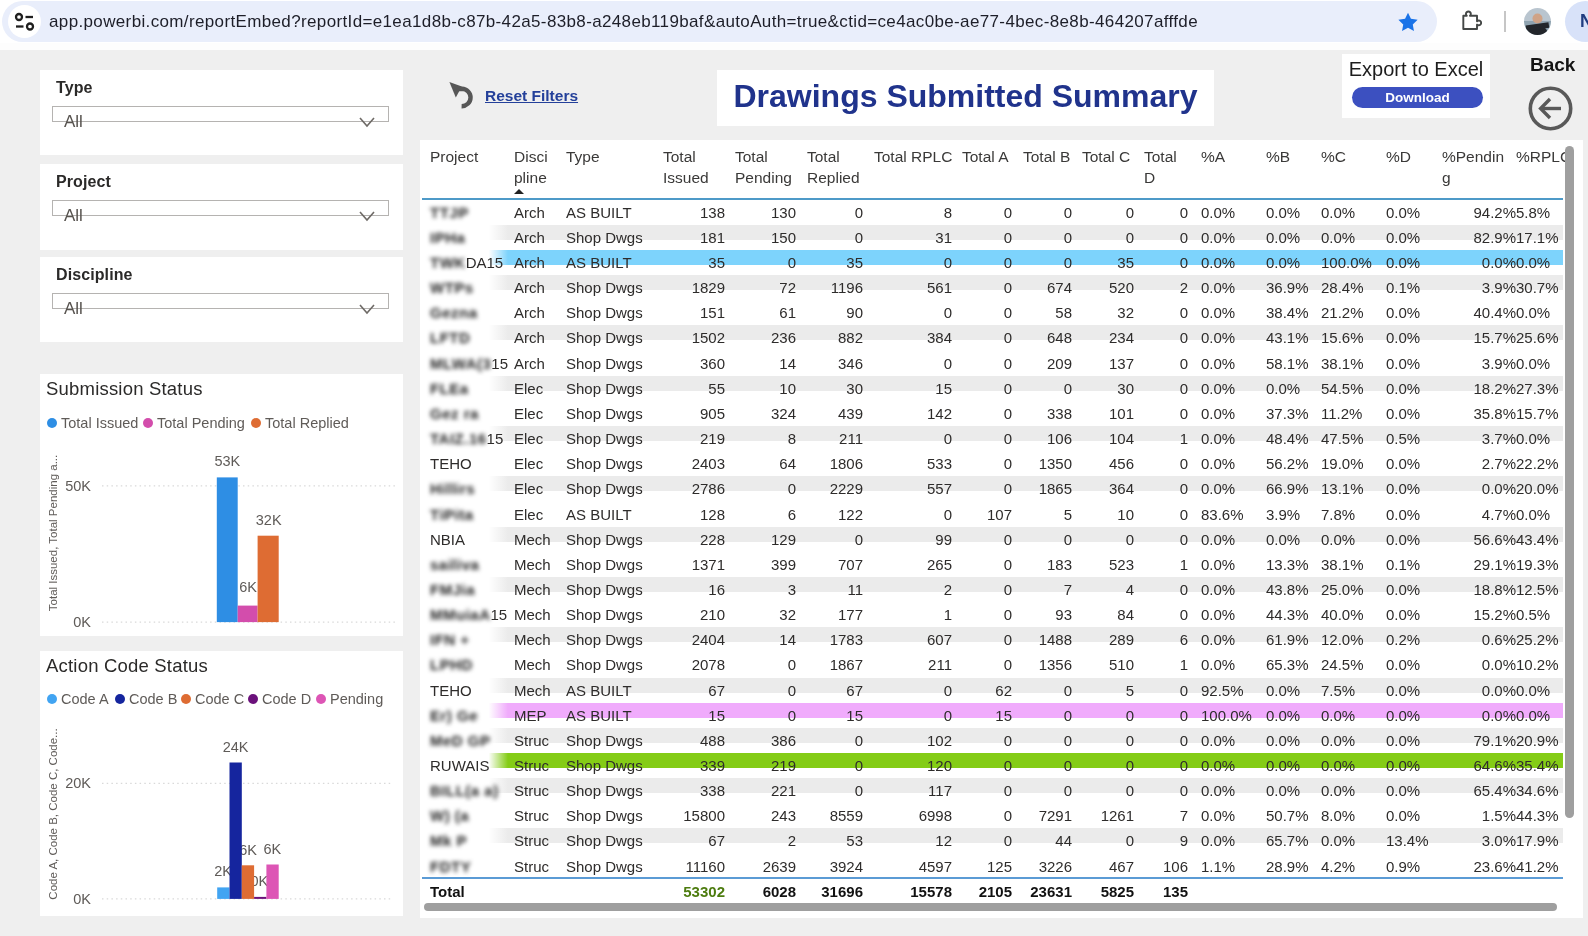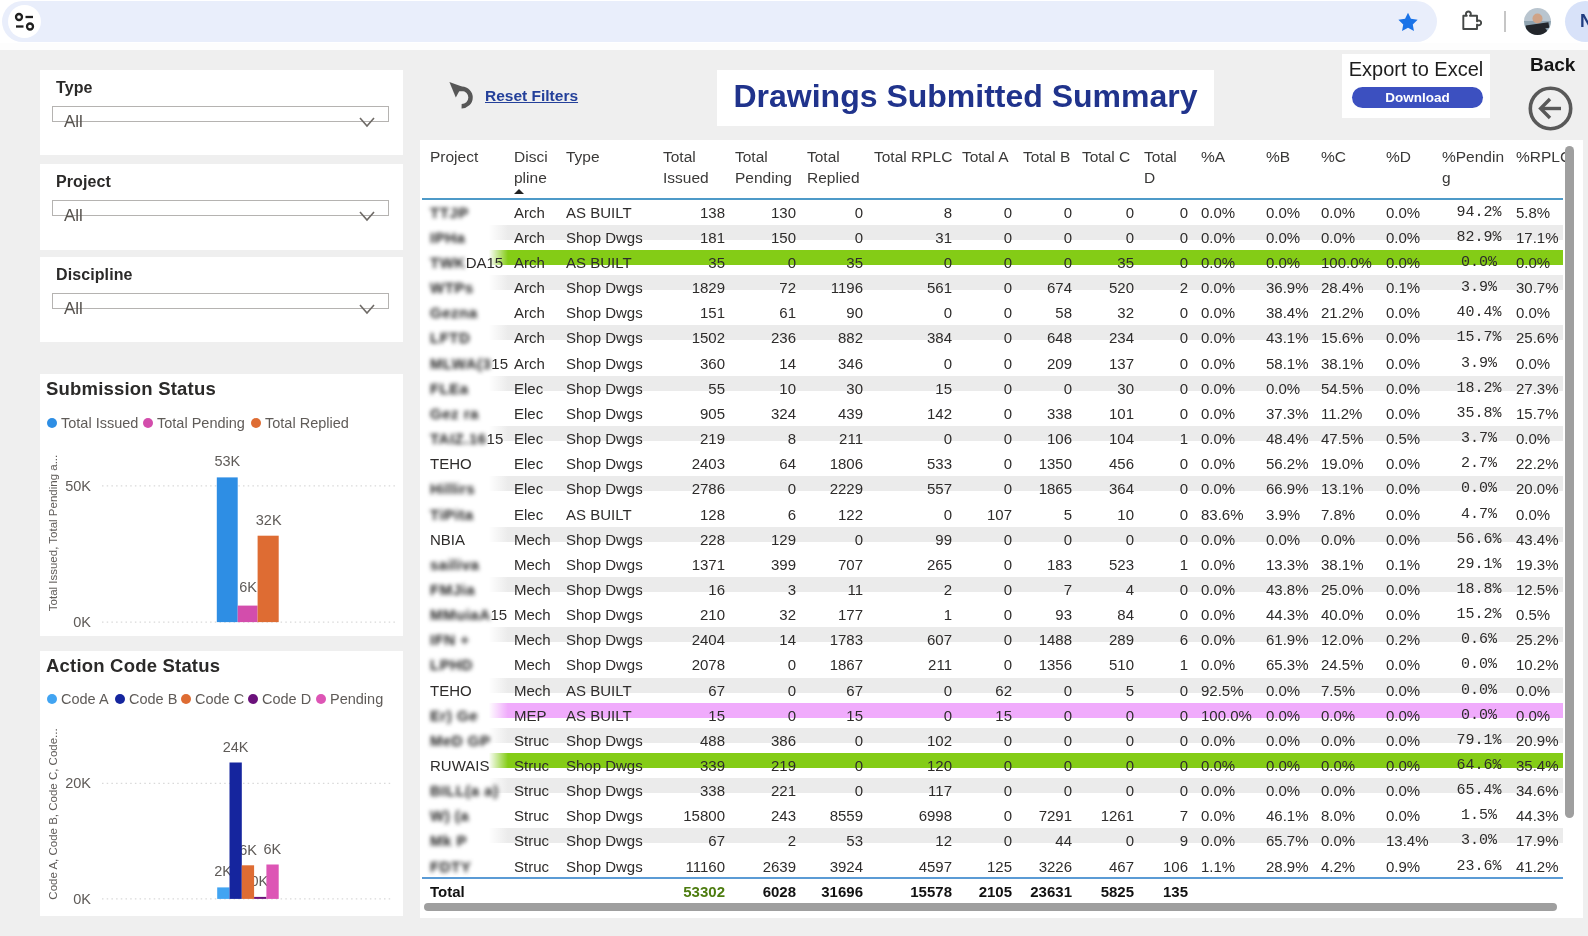--- a/index.html
+++ b/index.html
@@ -7,21 +7,21 @@
 #bar{position:absolute;left:0;top:0;width:1588px;height:43px;background:#fff}
 #omni{position:absolute;left:2px;top:1px;width:1435px;height:41px;background:#e9eefb;border-radius:21px}
 #sitechip{position:absolute;left:6px;top:4px;width:33px;height:33px;background:#fff;border-radius:50%}
 #url{position:absolute;left:47px;top:11px;font-size:17px;letter-spacing:0.36px;color:#1d1e28;white-space:nowrap}
 #ncirc{position:absolute;left:1565px;top:1px;width:41px;height:41px;border-radius:50%;background:#d8e2f9;color:#1f3c80;font-size:18px;font-weight:bold;line-height:41px;padding-left:15px}
 #whitestrip{position:absolute;left:0;top:43px;width:1588px;height:7px;background:#fdfdfd}
 .card{position:absolute;background:#fff}
 .flabel{position:absolute;left:16px;top:9px;font-size:16px;font-weight:bold;color:#2b2a29;letter-spacing:0.1px}
 .dd{position:absolute;left:12px;right:14px;top:36px;height:16px;border:1px solid #b5b3b1;background:#fff}
 .dd span{position:absolute;left:11px;top:5px;font-size:17px;color:#57534f}
-.ctitle{position:absolute;left:6px;top:4px;font-size:18.5px;font-weight:bold;color:#2b2a29;letter-spacing:0.2px}
+.ctitle{position:absolute;left:6px;top:4px;font-size:18.5px;font-weight:normal;color:#2b2a29;letter-spacing:0.2px}
 .legrow{position:absolute;left:0;top:41px;width:100%;height:16px}
 .li{position:absolute;top:0;font-size:14.5px;color:#5f5b58;white-space:nowrap}
 .li b{display:inline-block;width:10px;height:10px;border-radius:50%;margin-right:4px}
 #reset{position:absolute;left:485px;top:87px;font-size:15.5px;font-weight:bold;color:#24409A;text-decoration:underline}
 #title{position:absolute;left:717px;top:70px;width:497px;height:56px;background:#fff}
 #title span{position:absolute;left:0;right:0;top:8px;text-align:center;font-size:32px;font-weight:bold;color:#20338C}
 #export{position:absolute;left:1342px;top:54px;width:148px;height:64px;background:#fff}
 #export .t{position:absolute;left:0;right:0;top:4px;text-align:center;font-size:20px;color:#1d1d1d}
 #dl{position:absolute;left:10px;top:33px;width:131px;height:21px;background:#3C50C0;border-radius:10.5px;color:#fff;font-size:13.5px;font-weight:bold;text-align:center;line-height:21px}
 #back{position:absolute;left:1530px;top:54px;font-size:19px;font-weight:bold;color:#141414}
@@ -37,21 +37,21 @@
 .c5{left:385px;width:67px;text-align:right;padding-right:11px;}
 .c6{left:452px;width:88px;text-align:right;padding-right:10px;}
 .c7{left:540px;width:61px;text-align:right;padding-right:11px;}
 .c8{left:601px;width:59px;text-align:right;padding-right:10px;}
 .c9{left:660px;width:62px;text-align:right;padding-right:10px;}
 .c10{left:722px;width:56px;text-align:right;padding-right:12px;}
 .c11{left:778px;width:64px;text-align:left;padding-left:1px;}
 .c12{left:842px;width:55px;text-align:left;padding-left:2px;}
 .c13{left:897px;width:66px;text-align:left;padding-left:2px;}
 .c14{left:963px;width:57px;text-align:left;padding-left:1px;}
-.c15{left:1020px;width:74px;text-align:center;font-family:Liberation Mono, monospace;}
+.c15{left:1020px;width:74px;text-align:right;}
 .c16{left:1094px;width:47px;text-align:left;}
 .rd{position:absolute;left:-4px;top:0;width:88px;height:100%;background:linear-gradient(90deg,#fff 78%,rgba(255,255,255,0))}
 .pn{position:relative}
 .bl{font-weight:bold;filter:blur(1.9px);color:#222;letter-spacing:0.5px}
 #hline{position:absolute;left:2px;top:58px;width:1141px;height:2px;background:#4e9ac8}
 #tline{position:absolute;left:2px;top:737px;width:1141px;height:2px;background:#5b9bd5}
 #totrow{position:absolute;left:2px;top:742px;width:1141px;height:19px}
 #totrow .cc{height:19px;line-height:19px}
 #vsb{position:absolute;left:1145px;top:6px;width:9px;height:672px;background:#9f9f9f;border-radius:4.5px}
 #hsb{position:absolute;left:4px;top:763px;width:1133px;height:8px;background:#9f9f9f;border-radius:4px}
@@ -64,20 +64,21 @@
       <div id="sitechip">
         <svg width="33" height="33" viewBox="0 0 33 33">
             <g stroke="#1f1f1f" stroke-width="2.3" fill="none">
           <circle cx="11" cy="12" r="3"></circle>
               <line x1="17.5" y1="12" x2="25" y2="12"></line>
           <line x1="8" y1="21.5" x2="15.5" y2="21.5"></line>
               <circle cx="22" cy="21.5" r="3"></circle>
         </g>
           </svg>
       </div>
+      <span id="url">app.powerbi.com/reportEmbed?reportId=e1ea1d8b-c87b-42a5-83b8-a248eb119baf&amp;autoAuth=true&amp;ctid=ce4ac0be-ae77-4bec-8e8b-464207afffde</span>
       <svg style="position:absolute;left:1395px;top:10px" width="22" height="22" viewBox="0 0 24 24">
           <path fill="#1a73e8" d="M12 1.8l3.2 6.7 7.3 1-5.3 5.1 1.3 7.2L12 18.3l-6.5 3.5 1.3-7.2L1.5 9.5l7.3-1z"></path>
         </svg>
     </div>
     <svg style="position:absolute;left:1459px;top:10px" width="23" height="23" viewBox="0 0 24 24">
         <path fill="none" stroke="#444746" stroke-width="2" stroke-linejoin="round" d="M4.5 6 H8.1 A2.55 2.55 0 1 1 11.5 6 H18.8 V11.7 A2.5 2.5 0 1 1 18.8 15.2 V19.8 H4.5 Z"></path>
       </svg>
     <div style="position:absolute;left:1504px;top:11px;width:1.5px;height:21px;background:#c6c6c6"></div>
     <svg style="position:absolute;left:1524px;top:8px" width="27" height="27" viewBox="0 0 27 27">
       <defs>
@@ -253,21 +254,21 @@
         <i class="cc c8">0</i>
         <i class="cc c9">0</i>
         <i class="cc c10">0</i>
         <i class="cc c11">0.0%</i>
         <i class="cc c12">0.0%</i>
         <i class="cc c13">0.0%</i>
         <i class="cc c14">0.0%</i>
         <i class="cc c15">82.9%</i>
         <i class="cc c16">17.1%</i>
       </div>
-<div class="tr" style="top:110.00px;background:#84cc16">
+<div class="tr" style="top:110.00px;background:#7dd3fc">
         <i class="cc c0"><u class="rd"></u><span class="pn"><b class="bl">TWK</b>DA15</span></i>
         <i class="cc c1">Arch</i>
         <i class="cc c2">AS BUILT</i>
         <i class="cc c3">35</i>
         <i class="cc c4">0</i>
         <i class="cc c5">35</i>
         <i class="cc c6">0</i>
         <i class="cc c7">0</i>
         <i class="cc c8">0</i>
         <i class="cc c9">35</i>
@@ -684,21 +685,21 @@
         <i class="cc c2">Shop Dwgs</i>
         <i class="cc c3">15800</i>
         <i class="cc c4">243</i>
         <i class="cc c5">8559</i>
         <i class="cc c6">6998</i>
         <i class="cc c7">0</i>
         <i class="cc c8">7291</i>
         <i class="cc c9">1261</i>
         <i class="cc c10">7</i>
         <i class="cc c11">0.0%</i>
-        <i class="cc c12">46.1%</i>
+        <i class="cc c12">50.7%</i>
         <i class="cc c13">8.0%</i>
         <i class="cc c14">0.0%</i>
         <i class="cc c15">1.5%</i>
         <i class="cc c16">44.3%</i>
       </div>
 <div class="tr" style="top:688.45px;background:#ebebeb">
         <i class="cc c0"><u class="rd"></u><span class="pn"><b class="bl">Mk P</b></span></i>
         <i class="cc c1">Struc</i>
         <i class="cc c2">Shop Dwgs</i>
         <i class="cc c3">67</i>

